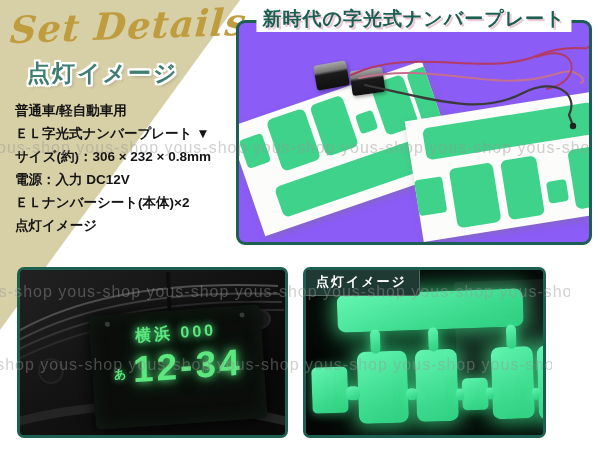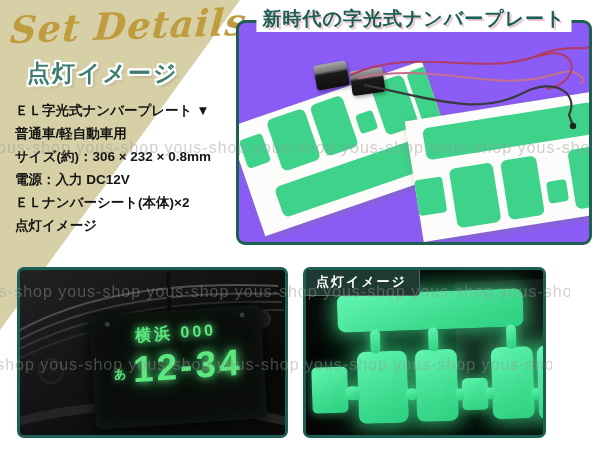--- a/index.html
+++ b/index.html
@@ -124,22 +124,22 @@
 
 <div id="stage">
 
   <div class="tan-wedge"></div>
 
   <div class="script-title">Set Details</div>
 
   <div class="set-heading">点灯イメージ</div>
 
   <div class="spec-list">
+    <div class="spec-line">普通車/軽自動車用</div>
     <div class="spec-line">ＥＬ字光式ナンバープレート ▼</div>
-    <div class="spec-line">普通車/軽自動車用</div>
     <div class="spec-line">サイズ(約)：306 × 232 × 0.8mm</div>
     <div class="spec-line">電源：入力 DC12V</div>
     <div class="spec-line">ＥＬナンバーシート(本体)×2</div>
     <div class="spec-line">点灯イメージ</div>
   </div>
 
   <div class="product-panel">
     <div class="product-title">新時代の字光式ナンバープレート</div>
     <div class="photo-area">
 

